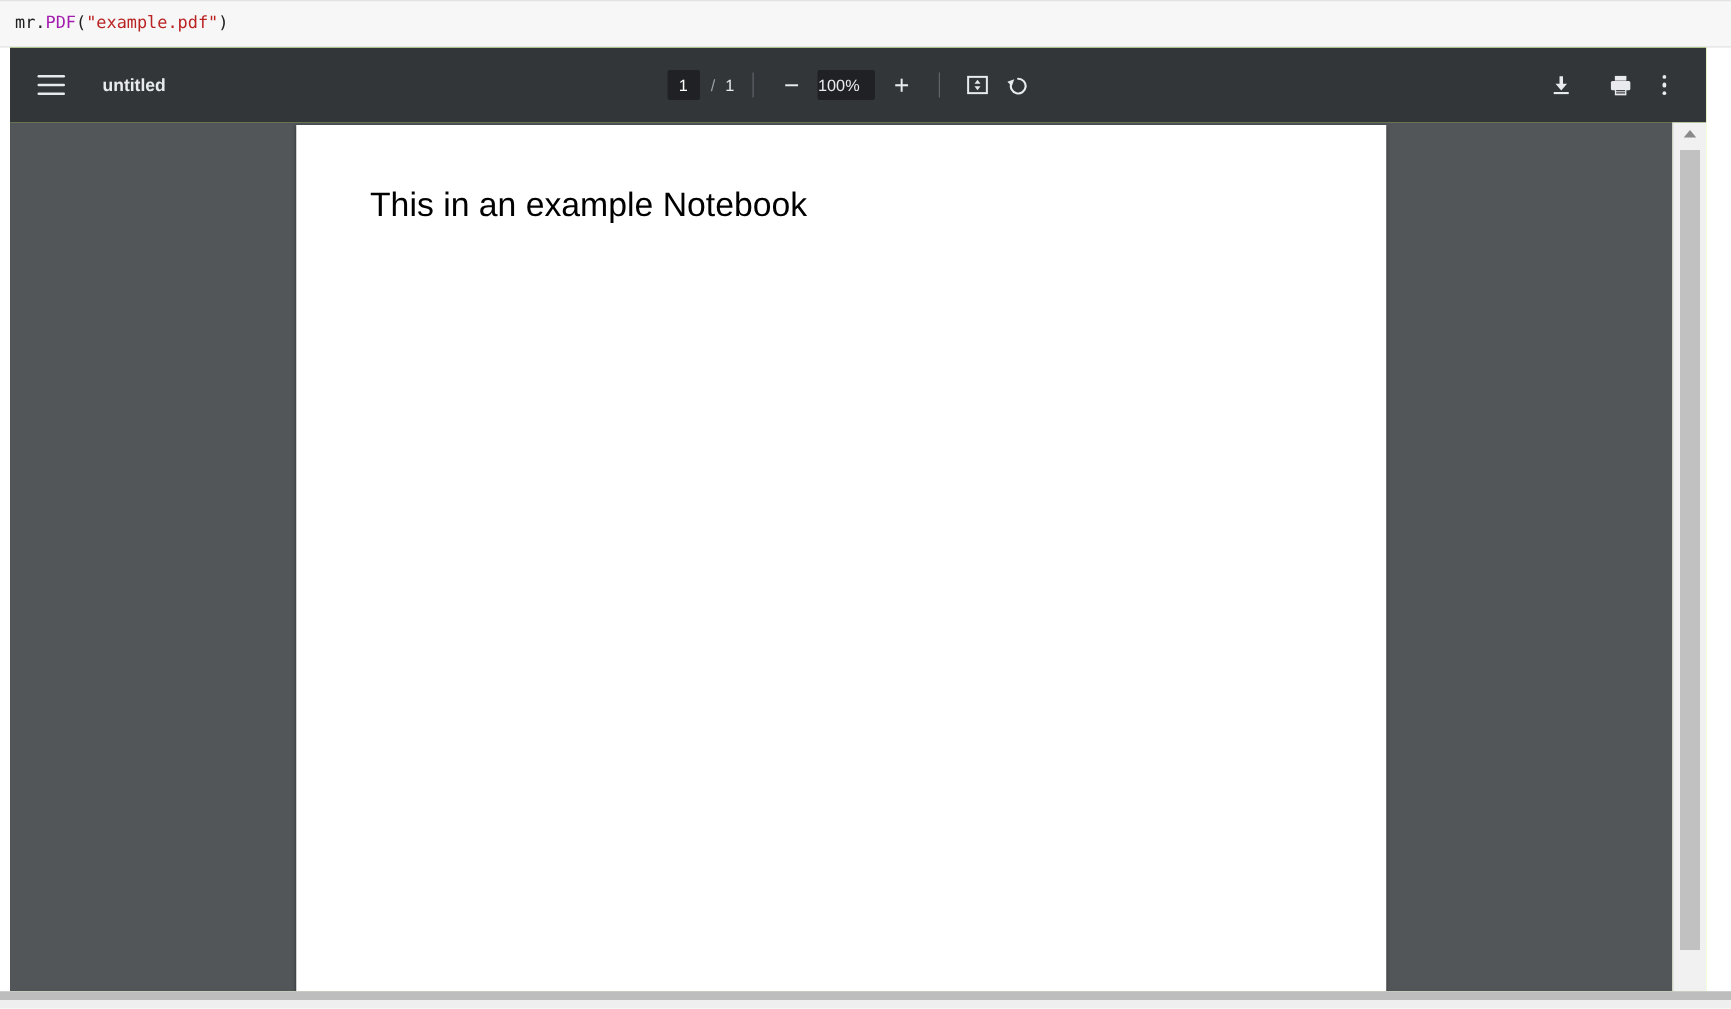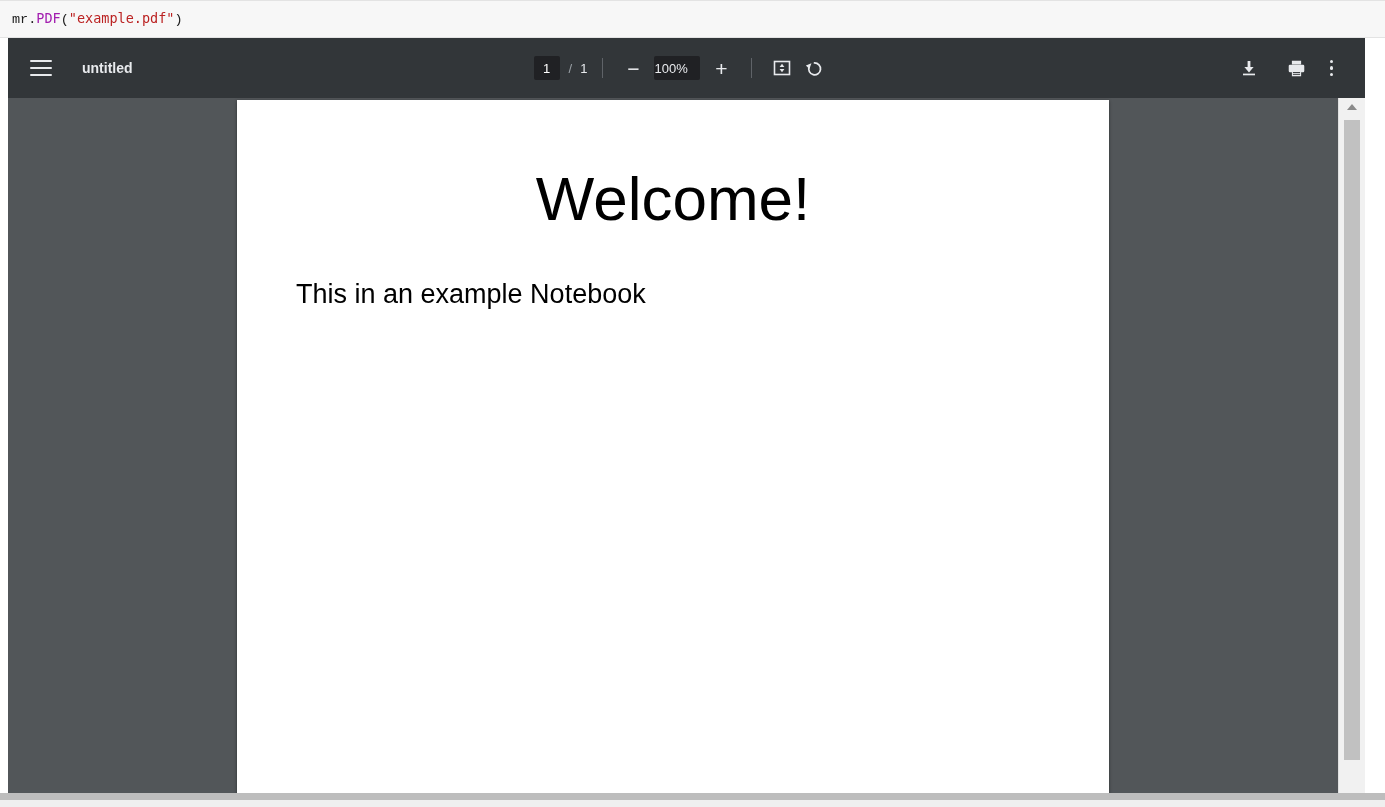--- a/index.html
+++ b/index.html
@@ -34,21 +34,21 @@
     align-items: center;
   }
   .code-line {
     padding-left: 12px;
     font-family: "DejaVu Sans Mono", "Liberation Mono", monospace;
     font-size: 13.5px;
     line-height: 1;
     white-space: pre;
     color: #1a1a1a;
   }
-  .tok-plain  { color: #202020; font-family: Liberation Mono, monospace; }
+  .tok-plain  { color: #202020; }
   .tok-fn     { color: #a21caf; }
   .tok-string { color: #bb2222; }
 
   
   .pdf-viewer {
     position: absolute;
     left: 8px;
     top: 38px;
     width: 1357px;
     height: 755px;
@@ -385,21 +385,20 @@
         <div class="dots">
           <i></i>
           <i></i>
           <i></i>
         </div>
       </div>
     </div>
 
     <div class="doc-area">
       <div class="pdf-page">
-        <h1 class="pdf-title">Welcome!</h1>
         <p class="pdf-paragraph">This in an example Notebook</p>
       </div>
     </div>
 
     <div class="vscroll">
       <div class="vscroll-arrow up">
         <div class="arrow-up"></div>
       </div>
       <div class="vscroll-thumb"></div>
     </div>

